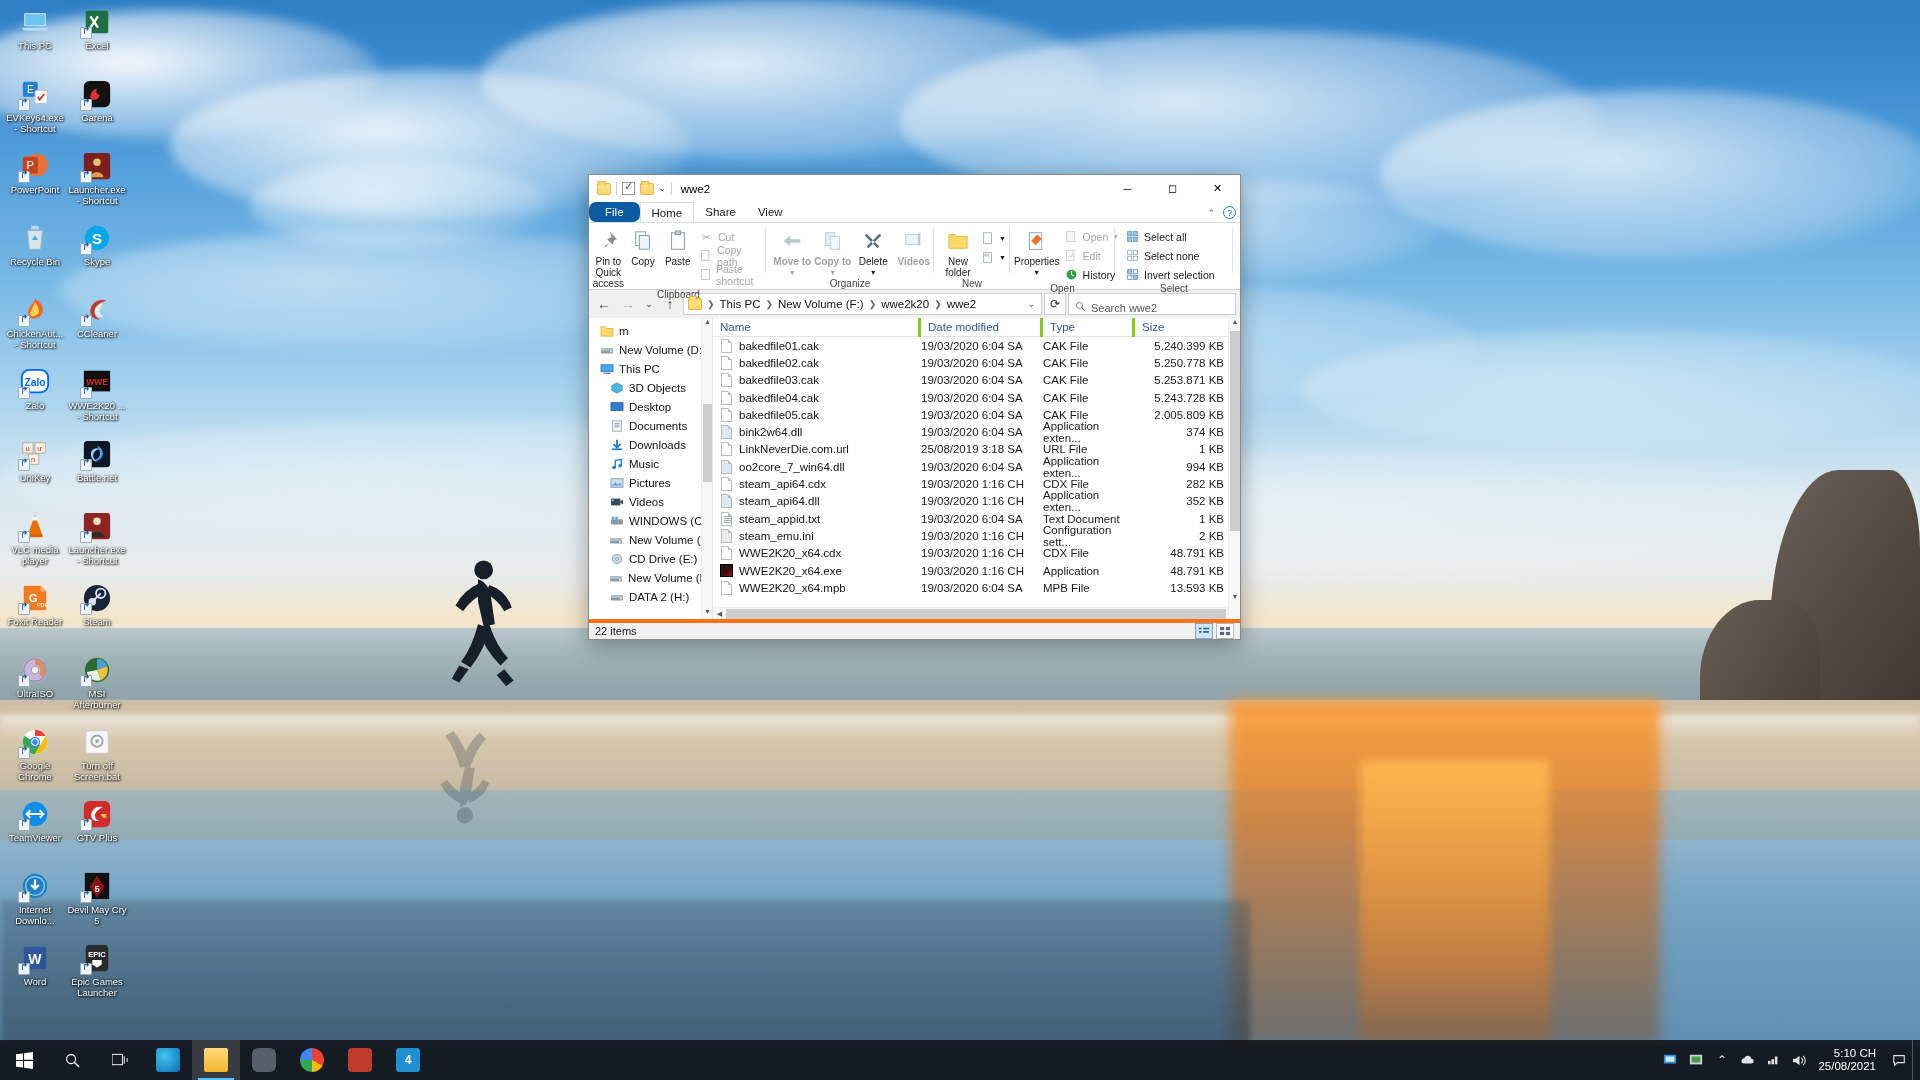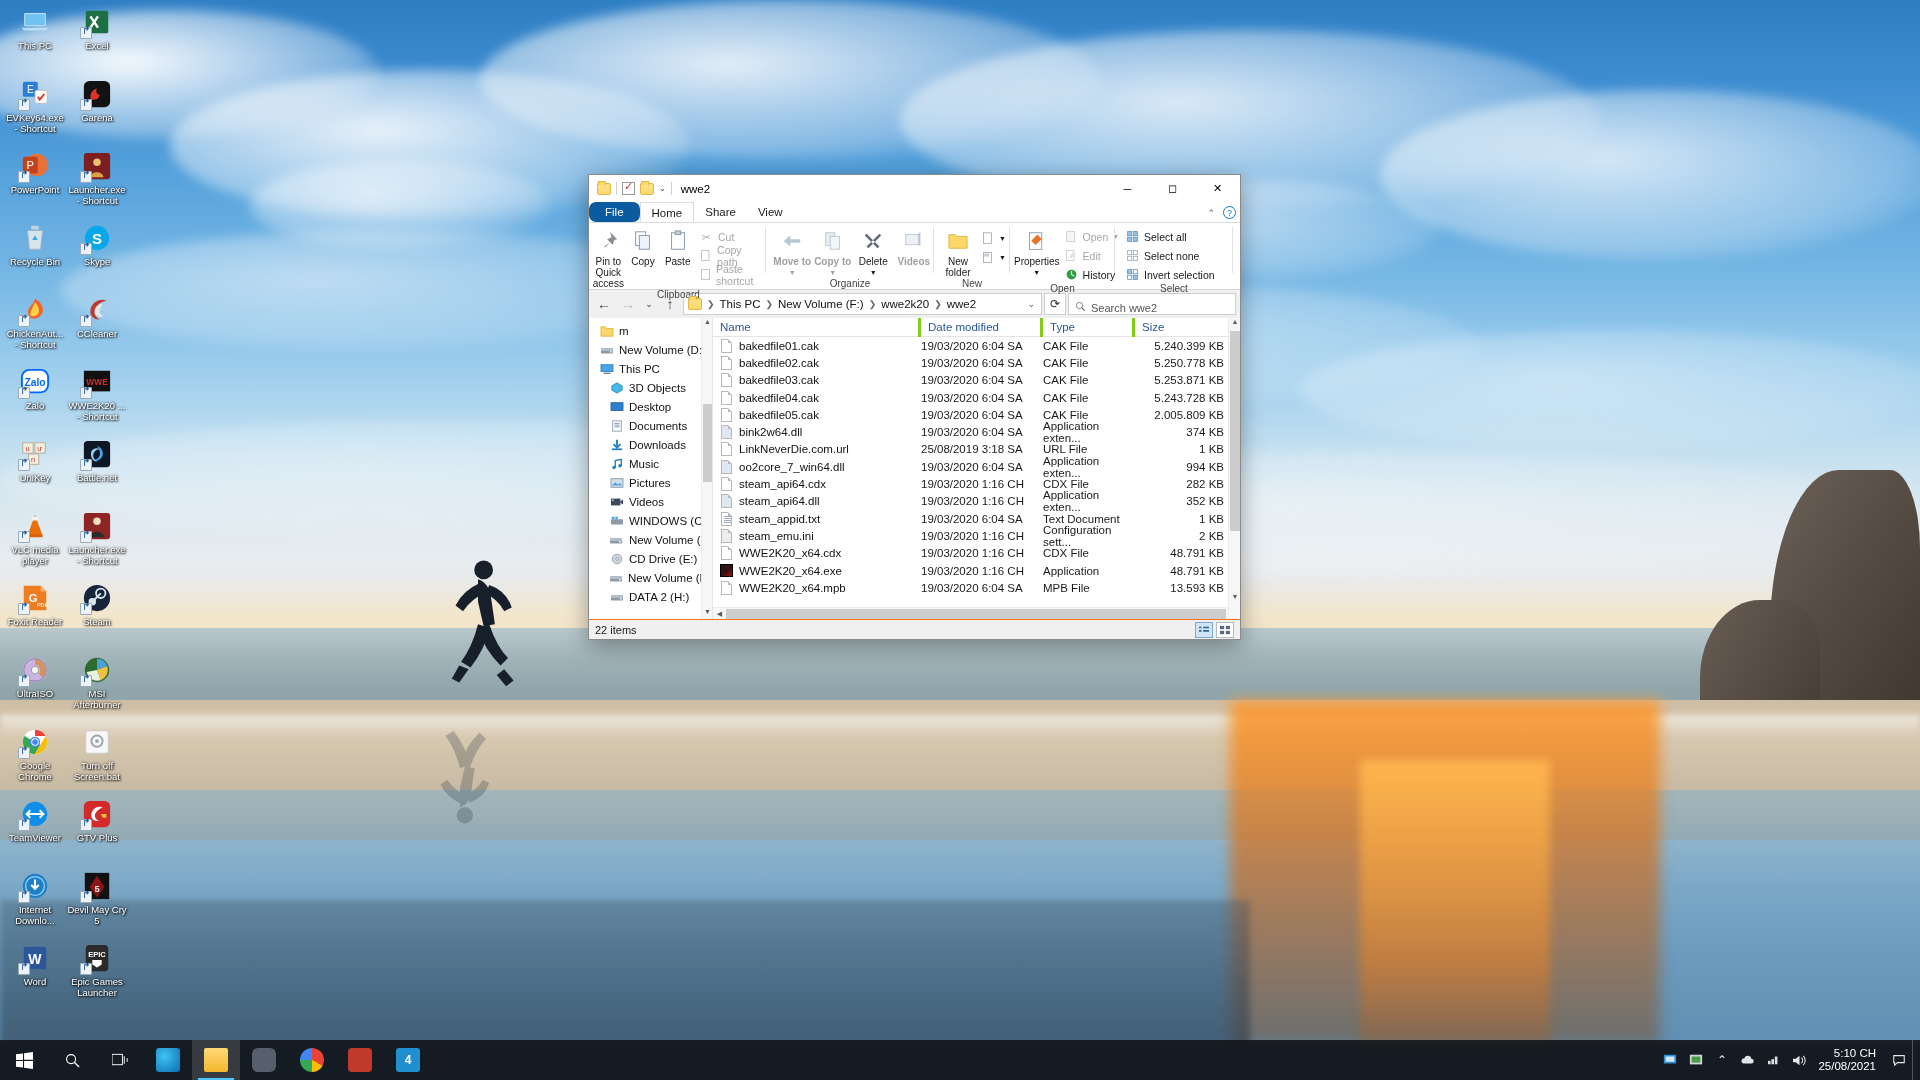--- a/index.html
+++ b/index.html
@@ -296,21 +296,21 @@
   .vscroll .arrow { width:12px; height:13px; text-align:center; font-size:7px; color:#5a5a5a; }
   .vscroll .thumb { position:absolute; left:1px; top:13px; width:10px; height:200px; background:#cdcdcd; }
   .hscroll {
     position:absolute; left:0; bottom:0; right:12px; height:12px; background:#f6f6f6;
     border-top:1px solid #ececec; display:flex; align-items:center; justify-content:space-between;
   }
   .hscroll .arrow { width:13px; text-align:center; font-size:7px; color:#5a5a5a; }
   .hscroll .thumb { position:absolute; left:13px; width:500px; height:10px; top:1px; background:#cdcdcd; }
 
   .statusbar {
-    height:20px; background:#f0f0f0; border-top:1px solid #f97316;
+    height:20px; background:#f0f0f0; border-top:4px solid #f97316;
     display:flex; align-items:center; padding:0 6px; font-size:11px; color:#1a1a1a;
     justify-content:space-between;
   }
   .viewtoggles { display:flex; gap:3px; align-items:center; }
   .vt { width:18px; height:16px; border:1px solid #b9b9b9; background:#fff; display:flex; align-items:center; justify-content:center; }
   .vt.active { background:#cfe4f7; border-color:#7ba7d0; }
 
   
   #taskbar {
     position:absolute; left:0; bottom:0; width:1920px; height:40px;

